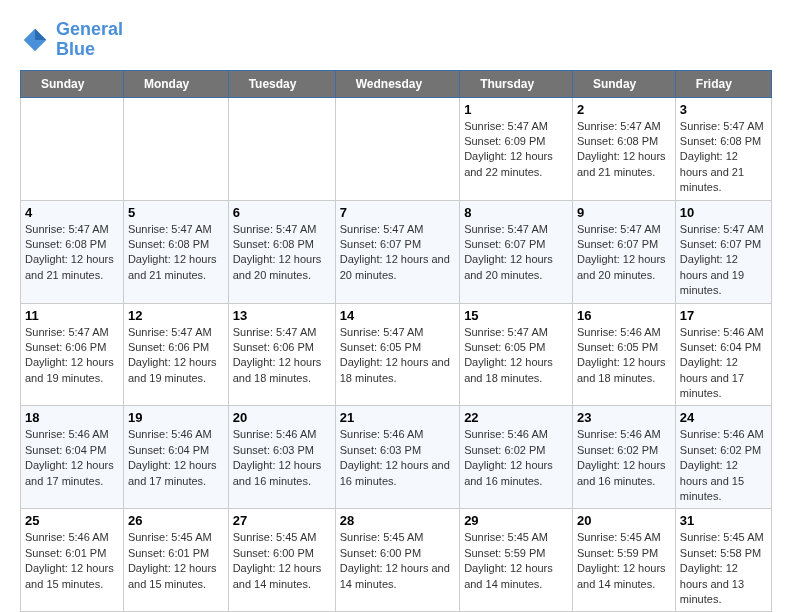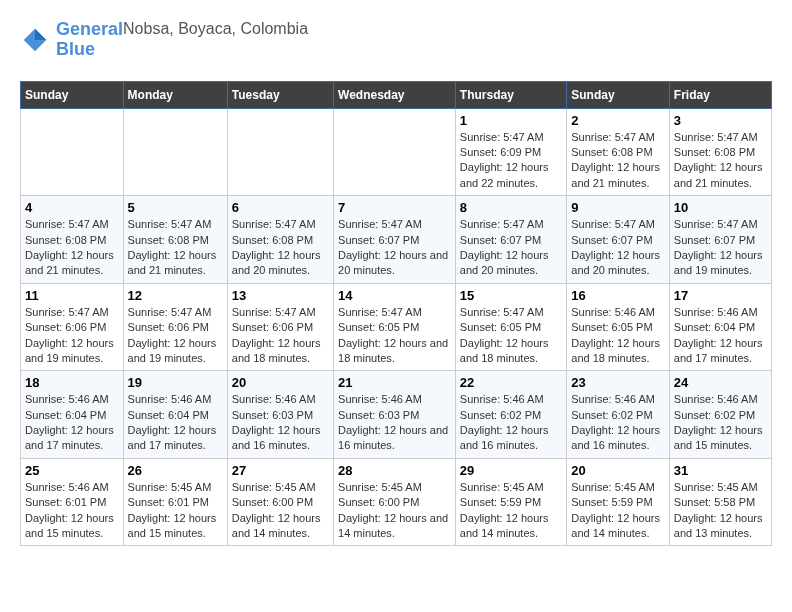--- a/index.html
+++ b/index.html
@@ -5,22 +5,23 @@
     * { box-sizing: border-box; margin: 0; padding: 0; }
     body {
       font-family: Arial, sans-serif;
       background: #fff;
       width: 792px;
       min-height: 612px;
       padding: 20px;
     }
     .header {
       display: flex;
+      justify-content: space-between;
       align-items: flex-start;
-      margin-bottom: 21px;
+      margin-bottom: 10px;
     }
     .logo {
       display: flex;
       align-items: center;
       gap: 6px;
     }
     .logo-text {
       font-size: 18px;
       font-weight: bold;
       color: #333;
@@ -44,23 +45,23 @@
     .subtitle {
       font-size: 16px;
       color: #555;
     }
     table {
       width: 100%;
       border-collapse: collapse;
       font-size: 11px;
     }
     thead tr th {
-      background-color: #404040;
+      background-color: #737373;
       color: #fff;
-      padding: 6px 4px;
+      padding: 6px 20px;
       text-align: left;
       font-size: 12px;
       border: 1px solid #3a6da8;
     }
     tbody tr td {
       border: 1px solid #ccc;
       padding: 4px;
       vertical-align: top;
       min-height: 80px;
       background: #fff;
@@ -91,21 +92,20 @@
     <svg class="logo-icon" viewBox="0 0 40 40">
       <polygon points="20,5 35,20 20,35 5,20" fill="#4a90d9"></polygon>
       <polygon points="20,5 35,20 20,20" fill="#2a6db5"></polygon>
     </svg>
     <div class="logo-text">
       <span>General</span><br>
       <span style="color:#4a90d9;">Blue</span>
     </div>
   </div>
   <div class="title-block">
-    <div class="subtitle">Nobsa, Boyaca, Colombia</div>
   </div>
 </div>
 
 <table>
   <thead>
     <tr>
     <th>Sunday</th>
         <th>Monday</th>
         <th>Tuesday</th>
         <th>Wednesday</th>

